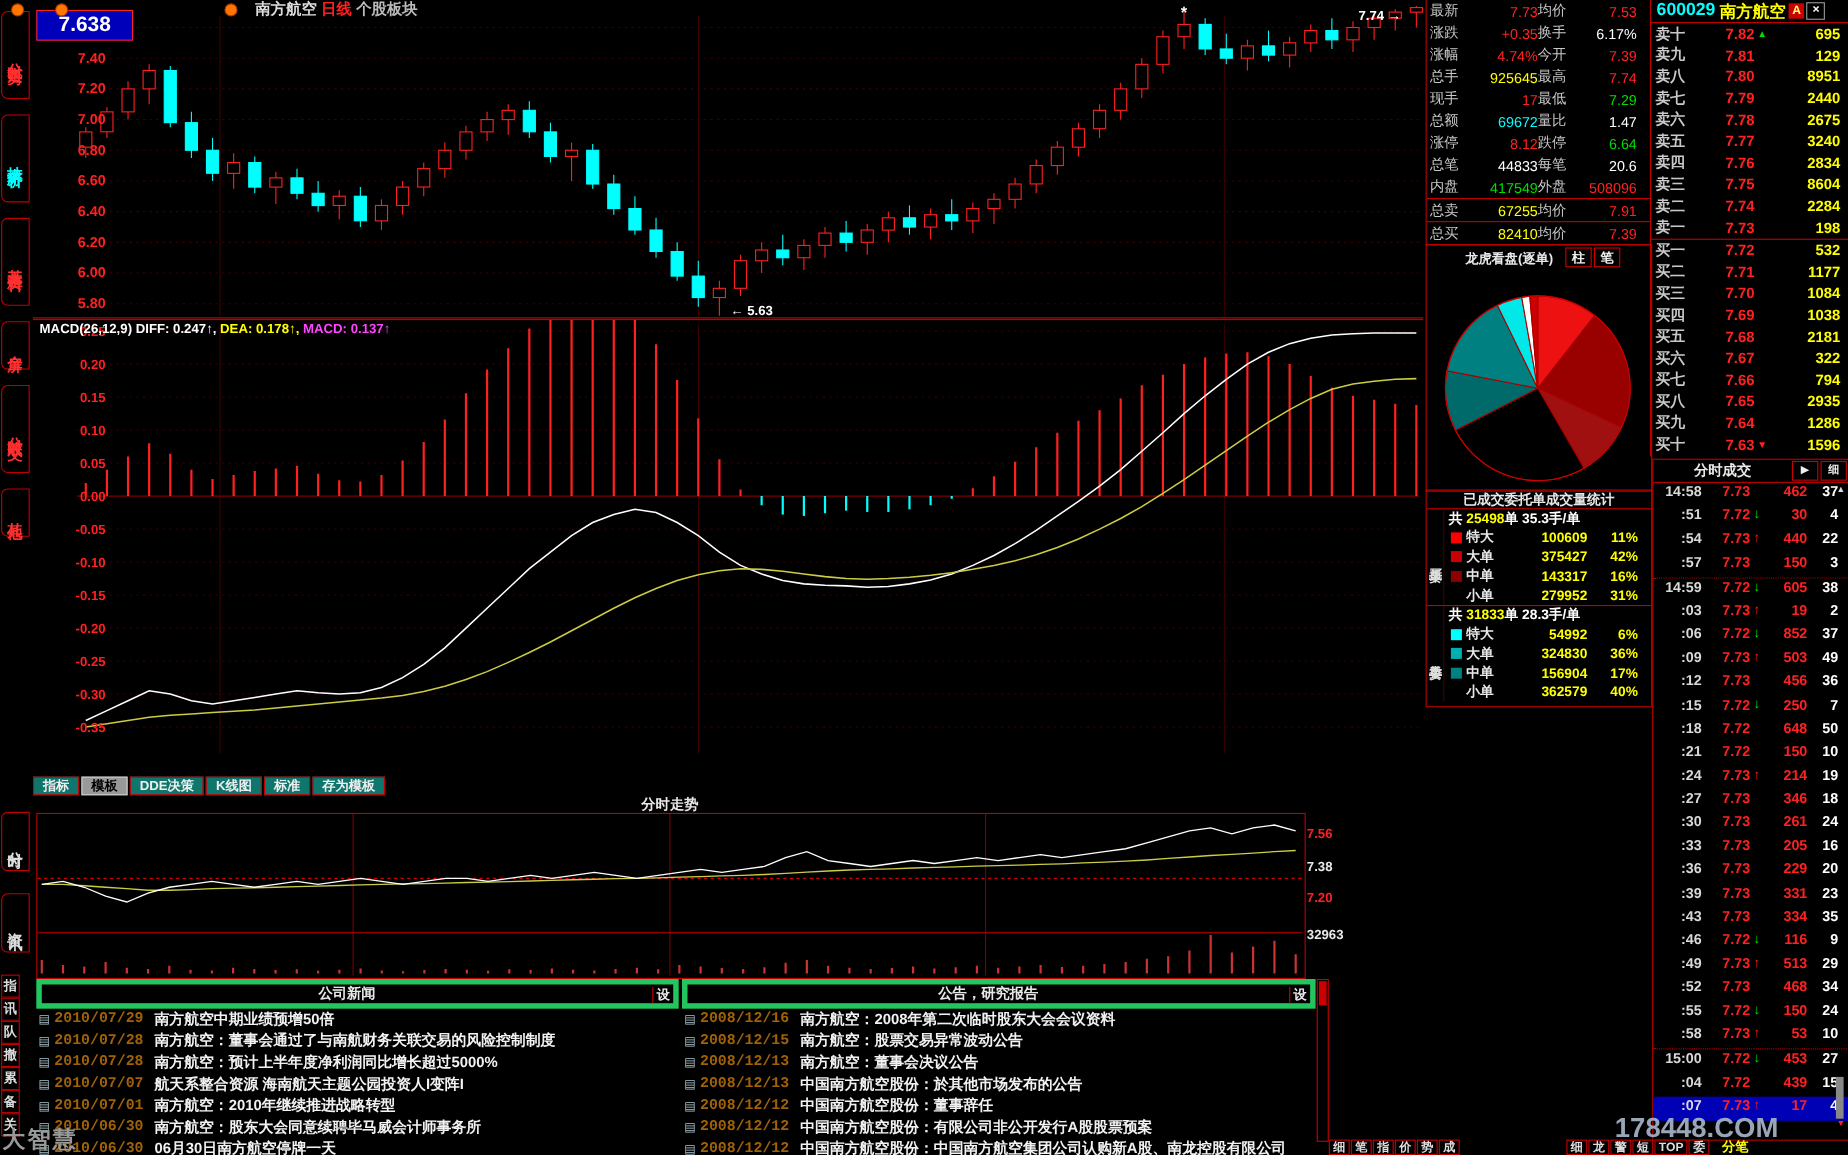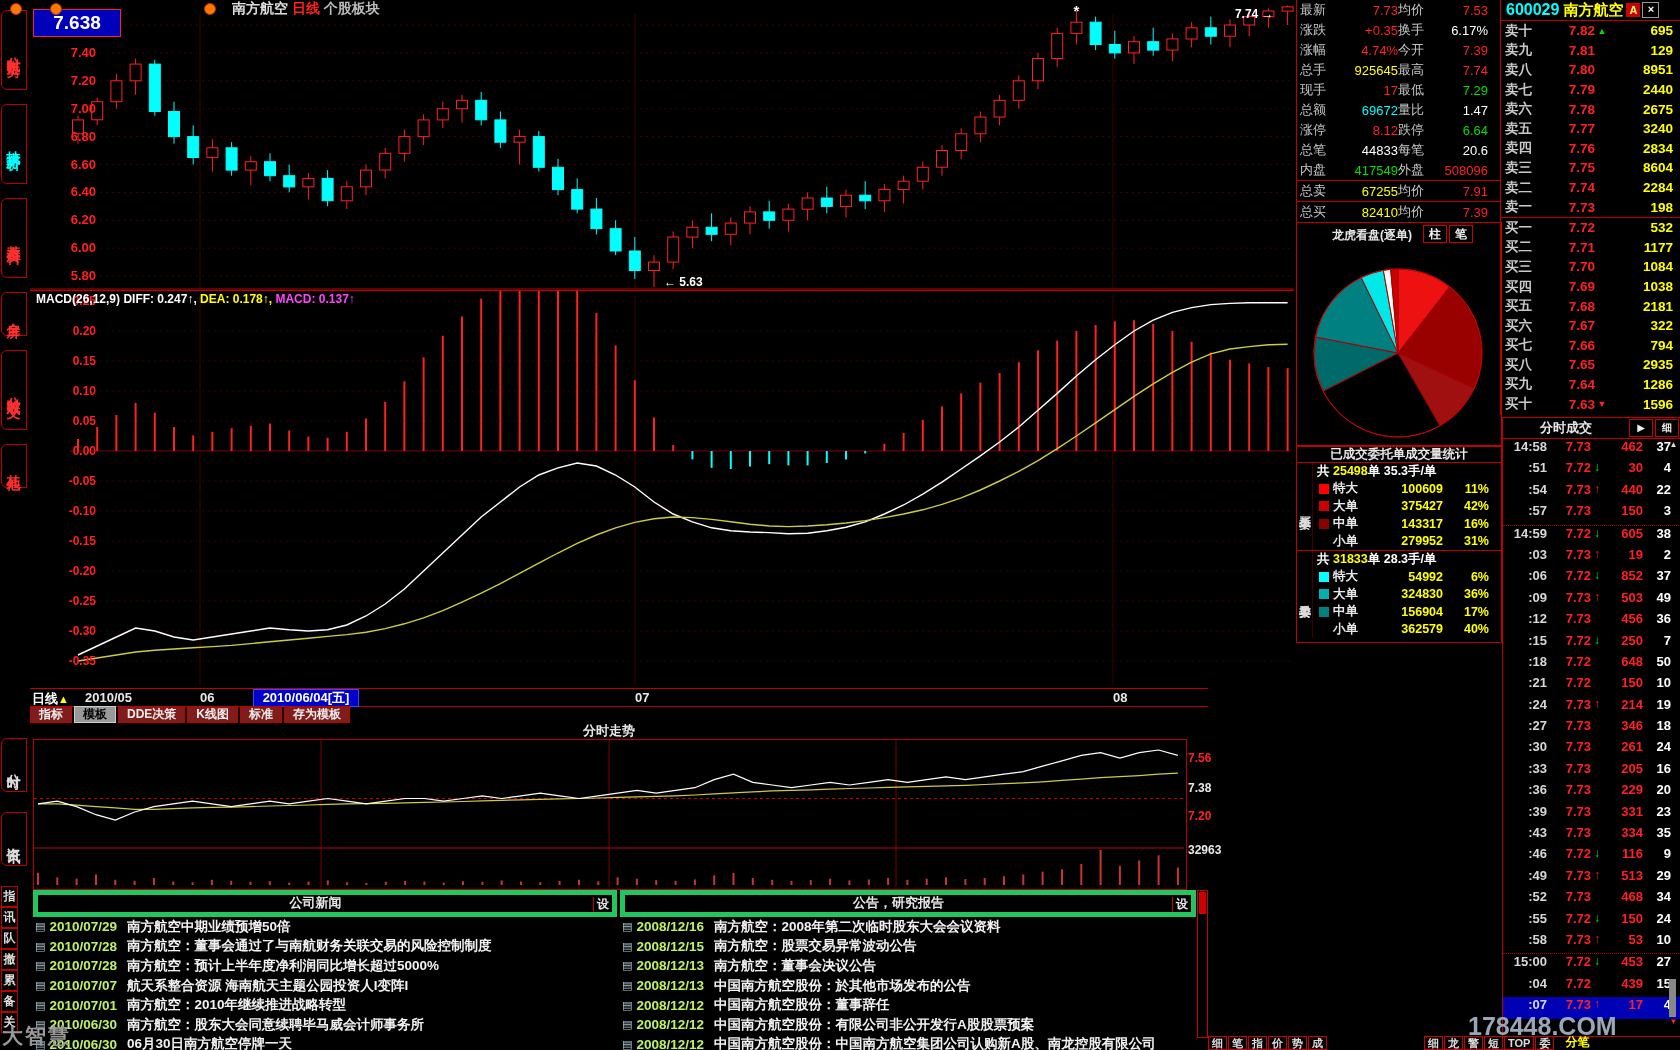--- a/index.html
+++ b/index.html
@@ -28,35 +28,35 @@
   
   #timeline{left:30px;top:688px;width:1178px;height:17px;border-top:1px solid #c00000;border-bottom:1px solid #c00000;}
   #tl-period{position:absolute;left:2px;top:1px;color:#fff;font-size:13px;font-weight:bold;}
   #tl-tri{color:#ffff00;font-size:11px;}
   .tl-month{position:absolute;top:1px;color:#e8e8e8;font-size:13px;font-weight:bold;}
   #tl-selected{position:absolute;left:223px;top:0px;width:104px;height:16px;background:#0000cc;border:1px solid #4444ff;
     color:#fff;font-size:13px;font-weight:bold;text-align:center;line-height:15px;}
   
   #toolbar{left:30px;top:706px;height:17px;display:flex;gap:2px;}
   .tb-item{border:1px solid #c00000;color:#eee;font-size:12px;font-weight:bold;padding:0 8px;height:15px;
-    line-height:15px;background:#7f1d1d;}
+    line-height:15px;background:#0f766e;}
   .tb-item.sel{background:#999;color:#000;border:1px solid #ccc;}
   
   #idTitle{left:33px;top:722px;width:1152px;text-align:center;color:#e8e8e8;font-size:13px;font-weight:bold;}
   #idPanel{left:33px;top:739px;width:1152px;height:149px;border:1px solid #c00000;}
   .id-label{position:absolute;left:1188px;font-size:12px;font-weight:bold;}
   
   .news-panel{position:absolute;top:890px;height:160px;}
   .news-head{height:17px;border:5px solid #22c55e;display:flex;align-items:flex-end;}
   .news-head .nh-title{flex:1;text-align:center;color:#e8e8e8;font-size:13px;font-weight:bold;}
   .nh-set{width:18px;height:15px;border-left:1px solid #cc0000;color:#e8e8e8;font-size:12px;font-weight:bold;
     text-align:center;line-height:15px;}
   .news-row{height:19.6px;display:flex;align-items:center;color:#fff;font-size:13.5px;font-weight:bold;white-space:nowrap;overflow:hidden;}
   .nr-icon{color:#a8c4cc;font-size:11px;margin:0 4px 0 2px;}
-  .nr-date{color:#bef264;margin-right:10px;}
+  .nr-date{color:#a16207;margin-right:10px;font-family:Liberation Mono, monospace;}
   .nr-text{color:#f2f2f2;font-weight:bold;}
   #newsScroll{left:1197px;top:890px;width:9px;height:146px;border:1px solid #cc0000;}
   #newsScroll .thumb{margin:1px;height:22px;background:#cc0000;}
   .wm-left{left:2px;top:1022px;color:#999;font-size:21px;font-weight:bold;z-index:9;letter-spacing:2px;}
   .wm-right{left:1468px;top:1012px;color:rgba(165,180,200,0.92);font-size:25px;font-weight:bold;z-index:9;}
   
   #quote{left:1296px;top:0px;width:204px;height:222px;border-left:1px solid #c00000;border-bottom:1px solid #c00000;}
   .q-row{height:20px;display:flex;align-items:center;font-size:13px;font-weight:normal;}
   .q-row.sep{border-top:1px solid #c00000;}
   .q-l{color:#c8c8c8;} .q-v{text-align:right;}
@@ -410,28 +410,20 @@
         <text x="66" y="374" text-anchor="end" fill="#ff2020" font-size="12" font-weight="bold">-0.35</text>
       </svg>
     </div>
   <div class="abs" id="macdHeader">
     <span class="mh-t">MACD(26,12,9)</span>
     <span class="mh-diff"> DIFF: 0.247↑,</span>
     <span class="mh-dea"> DEA: 0.178↑,</span>
     <span class="mh-macd"> MACD: 0.137↑</span>
   </div>
 
-  <div class="abs" id="timeline">
-    <div id="tl-period"><span>日线</span><span id="tl-tri">▲</span></div>
-    <div id="tl-selected">2010/06/04[五]</div>
-  <div class="tl-month" style="left: 55px;">2010/05</div>
-      <div class="tl-month" style="left: 170px;">06</div>
-      <div class="tl-month" style="left: 605px;">07</div>
-      <div class="tl-month" style="left: 1083px;">08</div>
-    </div>
 
   <div class="abs" id="toolbar">
       <div class="tb-item">指标</div>
       <div class="tb-item sel">模板</div>
       <div class="tb-item">DDE决策</div>
       <div class="tb-item">K线图</div>
       <div class="tb-item">标准</div>
       <div class="tb-item">存为模板</div>
     </div>
 

